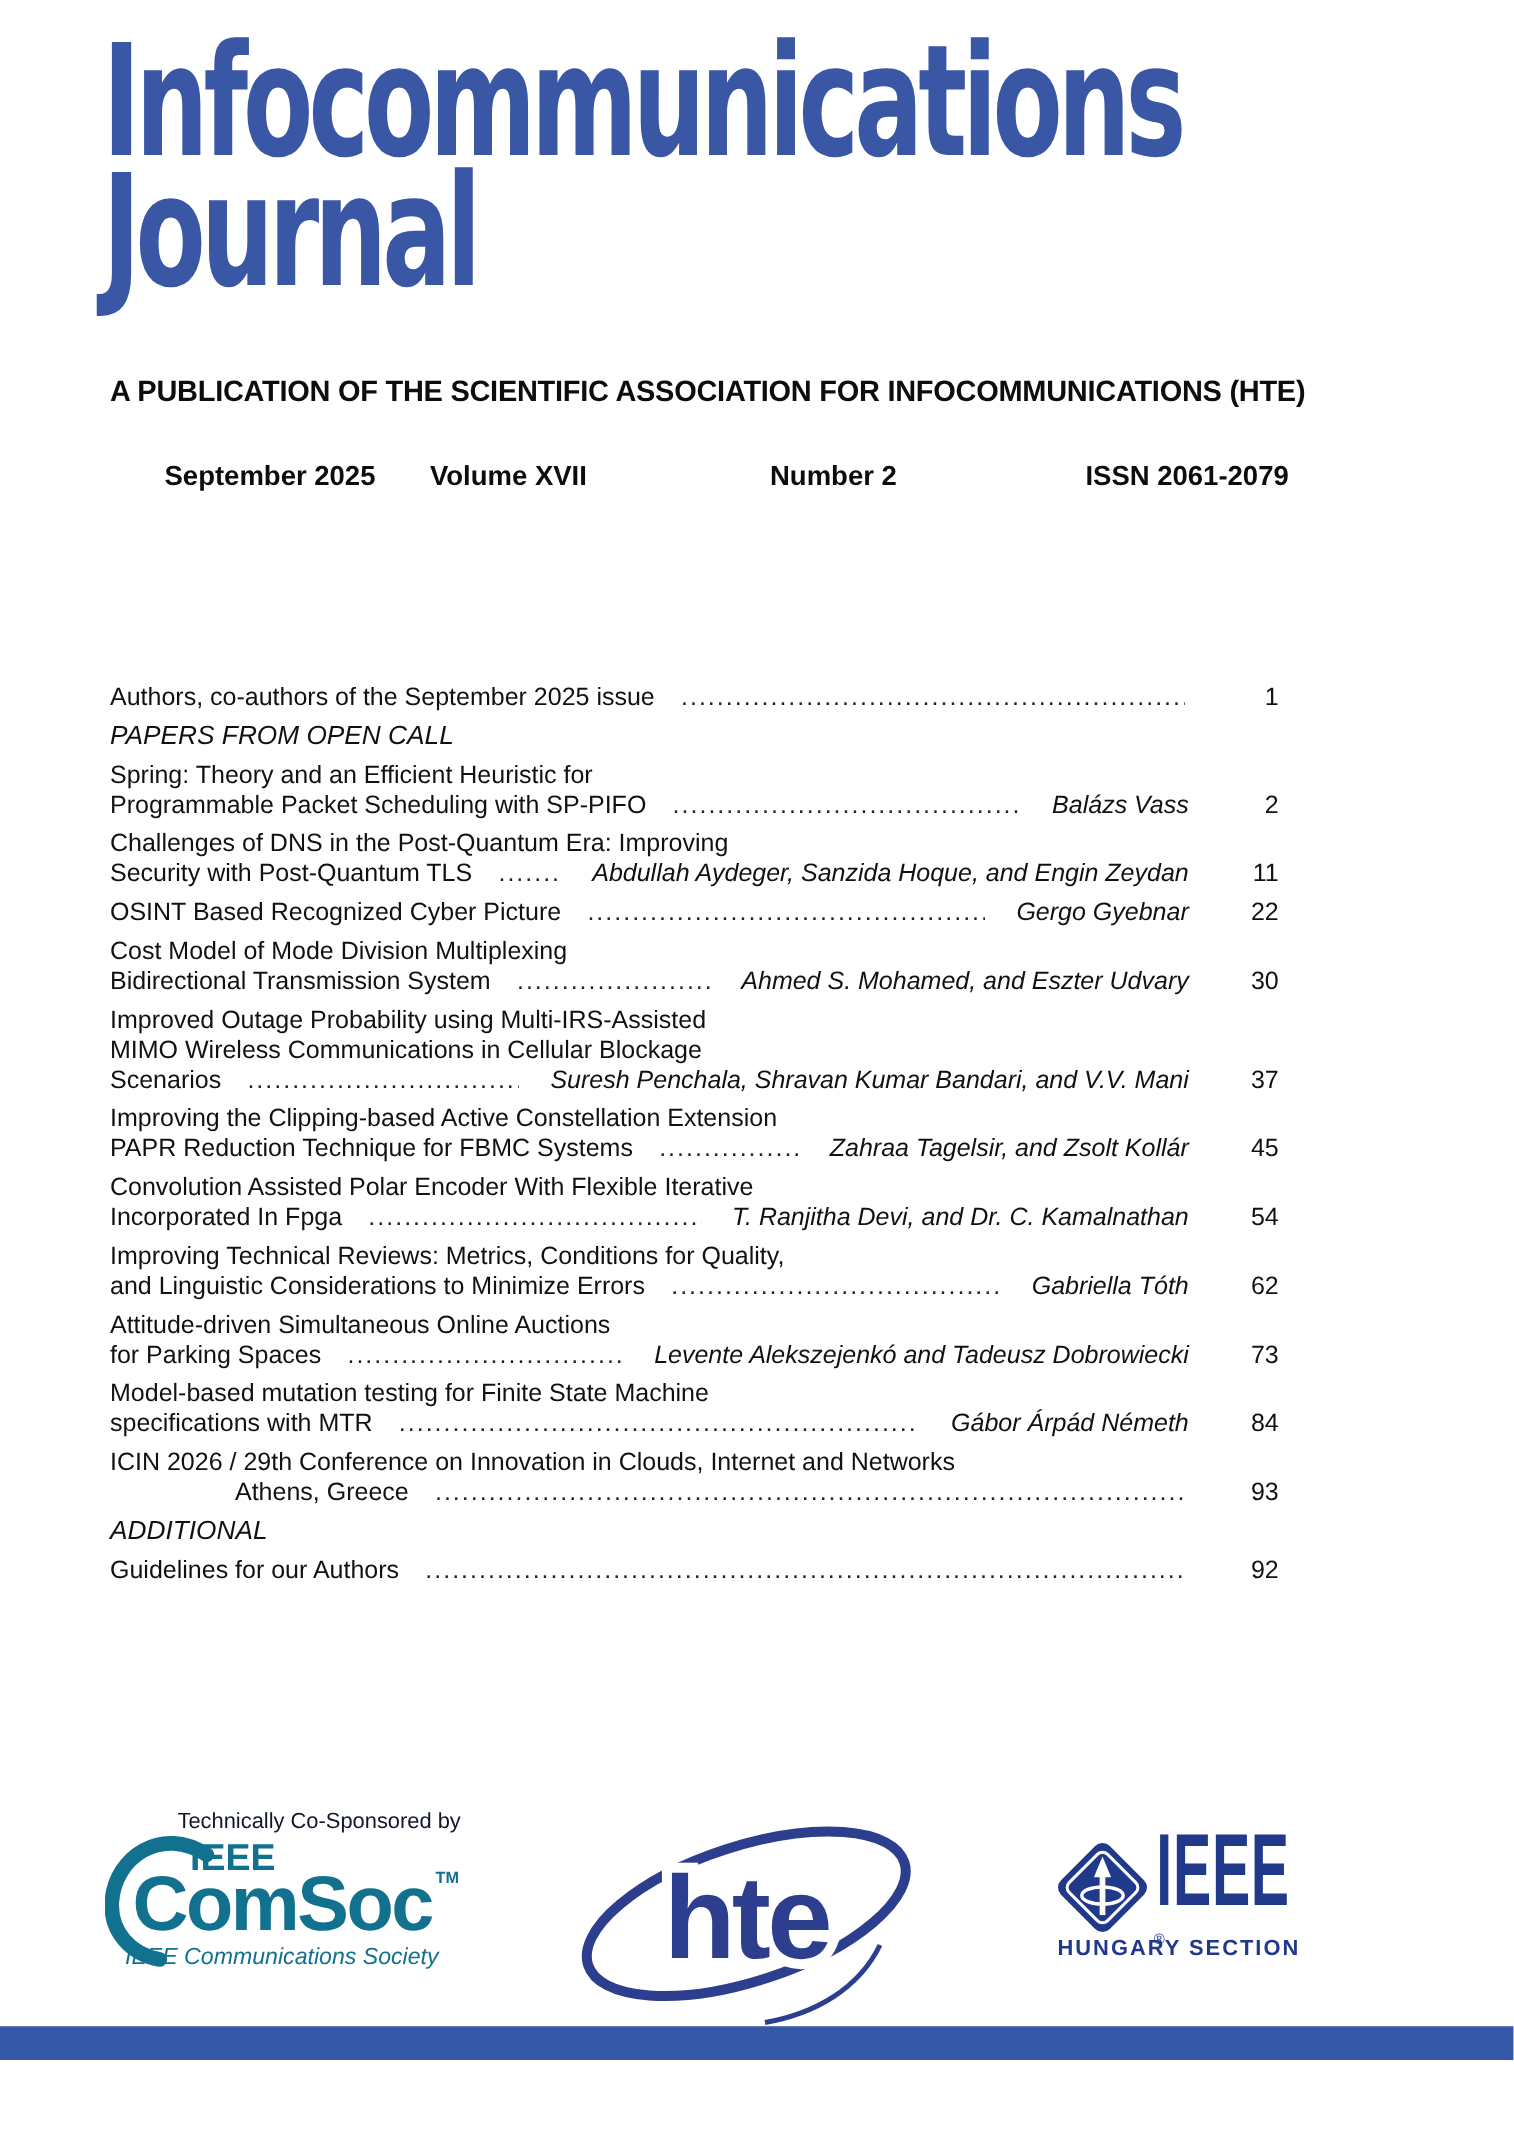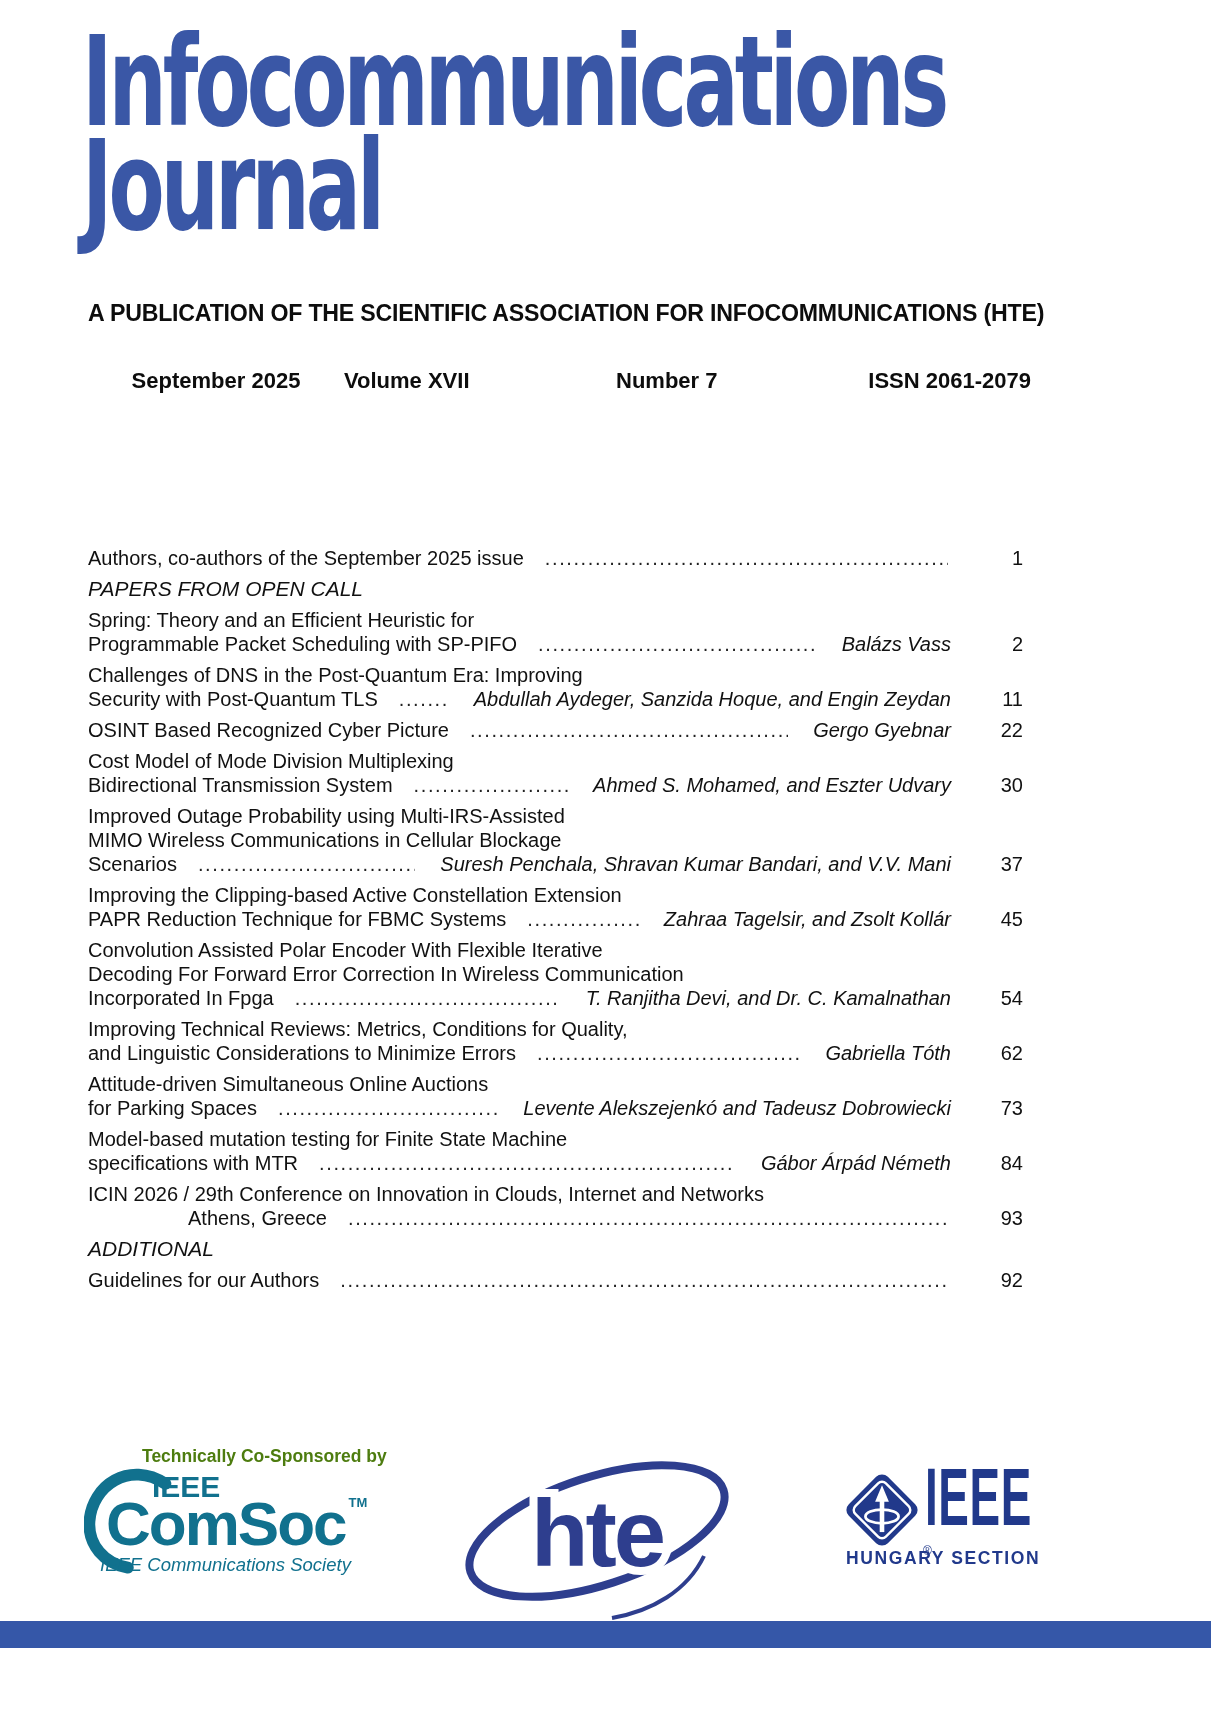--- a/index.html
+++ b/index.html
@@ -40,21 +40,21 @@
   .toc-dots { flex:1; min-width:14px; overflow:hidden; white-space:nowrap; color:#222; margin:0 3px; }
   .toc-dots::after {
     content:"......................................................................................................................................................................";
     letter-spacing:1.6px;
   }
   .toc-authors { font-style:italic; white-space:nowrap; padding-left:4px; }
   .toc-page { width:72px; text-align:right; line-height:24px; align-self:flex-end; padding-right:8px; }
   .toc-section { font-style:italic; font-size:21px; line-height:24px; margin:2px 0 7px 0; }
 
   
-  .sponsor-label { position:absolute; left:142px; top:1446px; font-size:17.5px; color:#4d7c0f;font-weight:bold; }
+  .sponsor-label { position:absolute; left:142px; top:1446px; font-size:17.5px; color:#0f172a; }
 
   .comsoc { position:absolute; left:92px; top:1468px; width:280px; height:112px; color:#11718e; }
   .comsoc-swoosh { position:absolute; left:-8px; top:0px; width:94px; height:106px; }
   .comsoc-ieee { position:absolute; left:60px; top:2px; font-weight:bold; font-size:30px; }
   .comsoc-name-row { position:absolute; left:14px; top:20px; font-weight:bold; font-size:62px; letter-spacing:-2px; white-space:nowrap; }
   .comsoc-tm { font-size:13px; vertical-align:38px; letter-spacing:0; margin-left:3px; }
   .comsoc-caption { position:absolute; left:8px; top:86px; font-weight:normal; font-style:italic; font-size:18.5px; white-space:nowrap; }
 
   .hte-logo { position:absolute; left:452px; top:1446px; width:290px; height:175px; }
 
@@ -77,21 +77,21 @@
   <div class="masthead">
     <div class="masthead-line">Infocommunications</div>
     <div class="masthead-line">Journal</div>
   </div>
 
   <div class="publisher">A PUBLICATION OF THE SCIENTIFIC ASSOCIATION FOR INFOCOMMUNICATIONS (HTE)</div>
 
   <div class="issue-row">
     <span class="issue-date">September 2025</span>
     <span class="issue-volume">Volume XVII</span>
-    <span class="issue-number">Number 7</span>
+    <span class="issue-number">Number 2</span>
     <span class="issue-issn">ISSN 2061-2079</span>
   </div>
 
   <div class="toc">
       <div class="toc-entry">
         <div class="toc-main">
           <div class="toc-line toc-line-last">
             <span class="toc-title-text">Authors, co-authors of the September 2025 issue</span>
             <span class="toc-dots"></span>
           </div>
@@ -161,21 +161,20 @@
             <span class="toc-title-text">PAPR Reduction Technique for FBMC Systems</span>
             <span class="toc-dots"></span>
             <span class="toc-authors">Zahraa Tagelsir, and Zsolt Kollár</span>
           </div>
         </div>
         <div class="toc-page">45</div>
       </div>
       <div class="toc-entry">
         <div class="toc-main">
           <div class="toc-line">Convolution Assisted Polar Encoder With Flexible Iterative</div>
-          <div class="toc-line">Decoding For Forward Error Correction In Wireless Communication</div>
           <div class="toc-line toc-line-last">
             <span class="toc-title-text">Incorporated In Fpga</span>
             <span class="toc-dots"></span>
             <span class="toc-authors">T. Ranjitha Devi, and Dr. C. Kamalnathan</span>
           </div>
         </div>
         <div class="toc-page">54</div>
       </div>
       <div class="toc-entry">
         <div class="toc-main">

